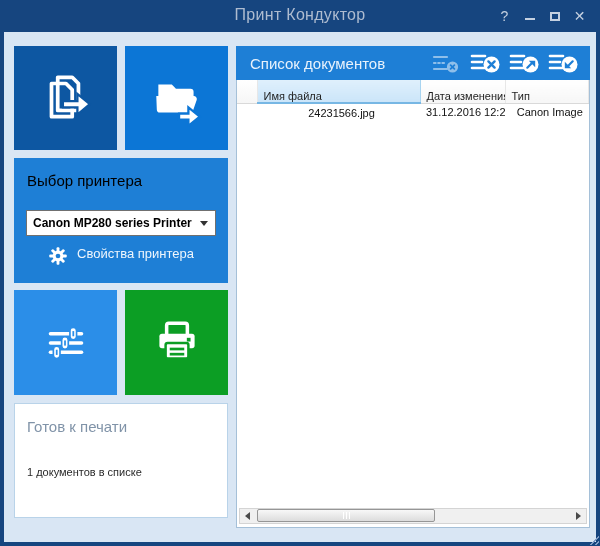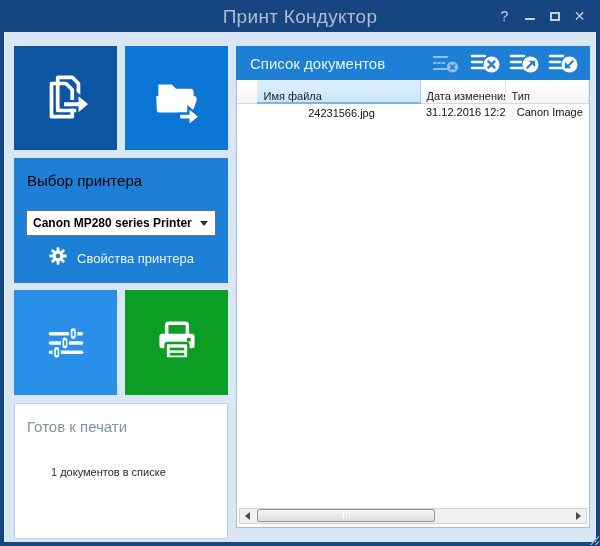--- a/index.html
+++ b/index.html
@@ -4,21 +4,21 @@
 <style>
   * { margin:0; padding:0; box-sizing:border-box; }
   html,body { width:600px; height:546px; }
   body { font-family:"Liberation Sans","DejaVu Sans",sans-serif; overflow:hidden; }
 
   .window { position:relative; width:600px; height:546px; background:#16457f; }
 
   
   .titlebar { position:absolute; top:0; left:0; right:0; height:32px; background:#16457f; }
   .win-title { position:absolute; top:6px; left:0; right:0; text-align:center;
-               font-size:19px; color:#aebcd0; letter-spacing:.3px; }
+               font-size:16px; color:#aebcd0; letter-spacing:.3px; }
   .tb-controls { position:absolute; right:8px; top:0; height:32px; display:flex; align-items:center; }
   .tb-btn { width:25px; height:26px; display:flex; align-items:center; justify-content:center;
             color:#c4d0e0; font-size:14px; cursor:default; }
   .min-glyph { width:10px; height:2px; background:#c4d0e0; margin-top:6px; }
   .max-glyph { width:10px; height:9px; border:2px solid #c4d0e0; }
 
   
   .client { position:absolute; top:32px; left:4px; right:4px; bottom:4px; background:#d9e6f4; }
 
   .bigbtn { position:absolute; width:103px; height:104px; display:flex;
@@ -33,28 +33,28 @@
                    background:#1e7fd6; color:#fff; }
   .printer-heading { position:absolute; left:13px; top:14px; font-size:15px; color:#000000; }
   .printer-combo { position:absolute; left:12px; top:52px; width:190px; height:26px;
                    background:#fff; border:1px solid #707070; display:flex; align-items:center;
                    cursor:pointer; }
   .printer-combo-text { flex:1; padding-left:6px; font-size:12px; font-weight:700; color:#000;
                         white-space:nowrap; overflow:hidden; }
   .combo-arrow { width:0; height:0; border-left:4px solid transparent; border-right:4px solid transparent;
                  border-top:5px solid #333; margin-right:7px; }
   .props-row { position:absolute; left:0; right:0; top:88px; display:flex; gap:9px;
-               align-items:flex-end; justify-content:center; cursor:pointer; }
+               align-items:flex-start; justify-content:center; cursor:pointer; }
   .props-label { font-size:13px; color:#eef6fd; }
 
   
-  .status-box { position:absolute; left:10px; top:371px; width:214px; height:136px;
+  .status-box { position:absolute; left:10px; top:371px; width:214px; height:115px;
                 background:#fff; border:1px solid #b9d3e9; }
   .status-title { position:absolute; left:12px; top:14px; font-size:15px; color:#8093a8; }
-  .status-count { position:absolute; left:12px; top:62px; font-size:11px; color:#2a2a2a;margin-left:24px; }
+  .status-count { position:absolute; left:12px; top:62px; font-size:11px; color:#2a2a2a; }
 
   
   .docs-panel { position:absolute; left:232px; top:14px; width:354px; height:482px; }
   .docs-header { position:absolute; top:0; left:0; right:0; height:34px; background:#1e7fd6;
                  display:flex; align-items:center; }
   .docs-title { font-size:15px; color:#e8f2fc; margin-left:14px; flex:1; }
   .docs-toolbar { display:flex; align-items:center; gap:9px; margin-right:12px; }
   .tool-ic { width:30px; height:24px; cursor:pointer; display:block; }
   .tool-ic.disabled { opacity:.5; cursor:default; }
 

